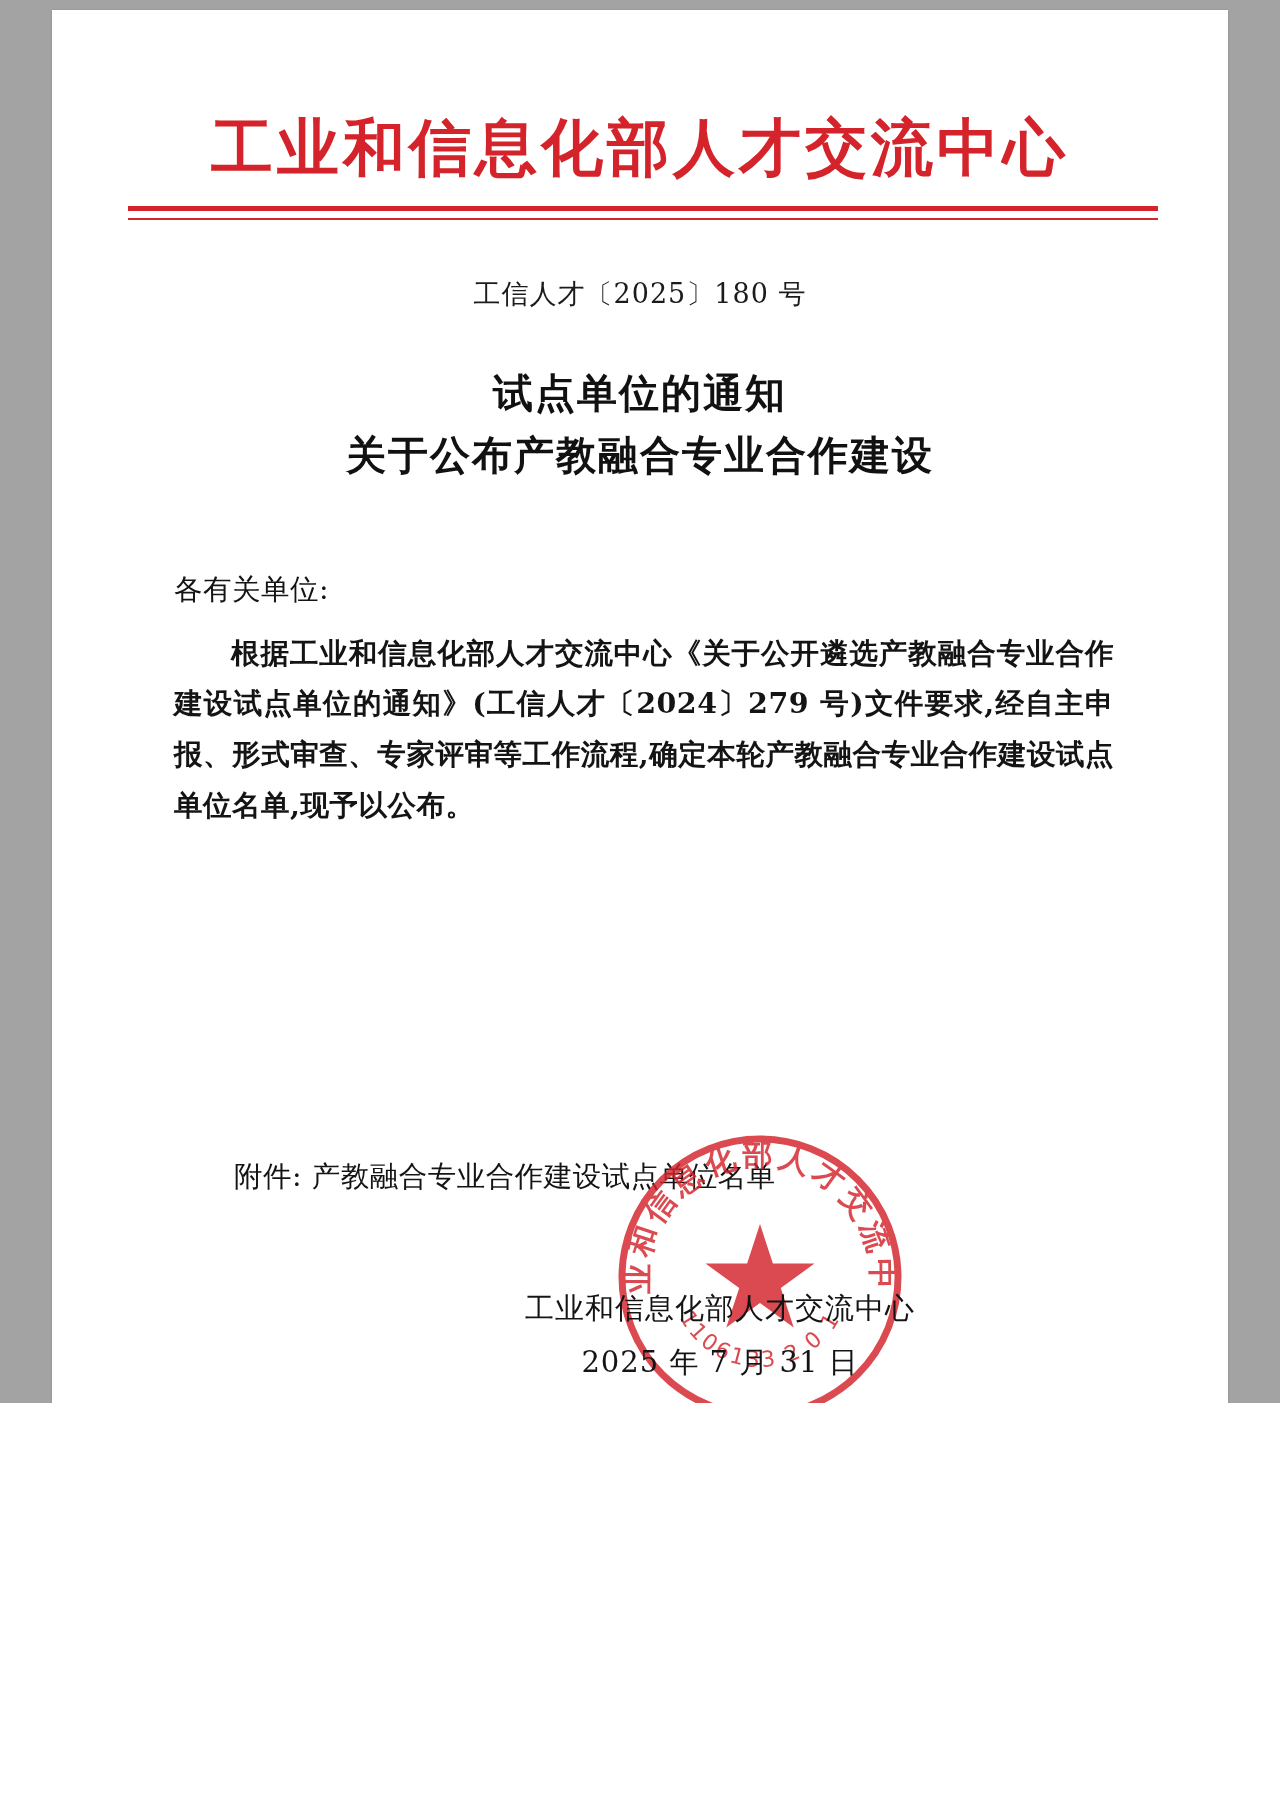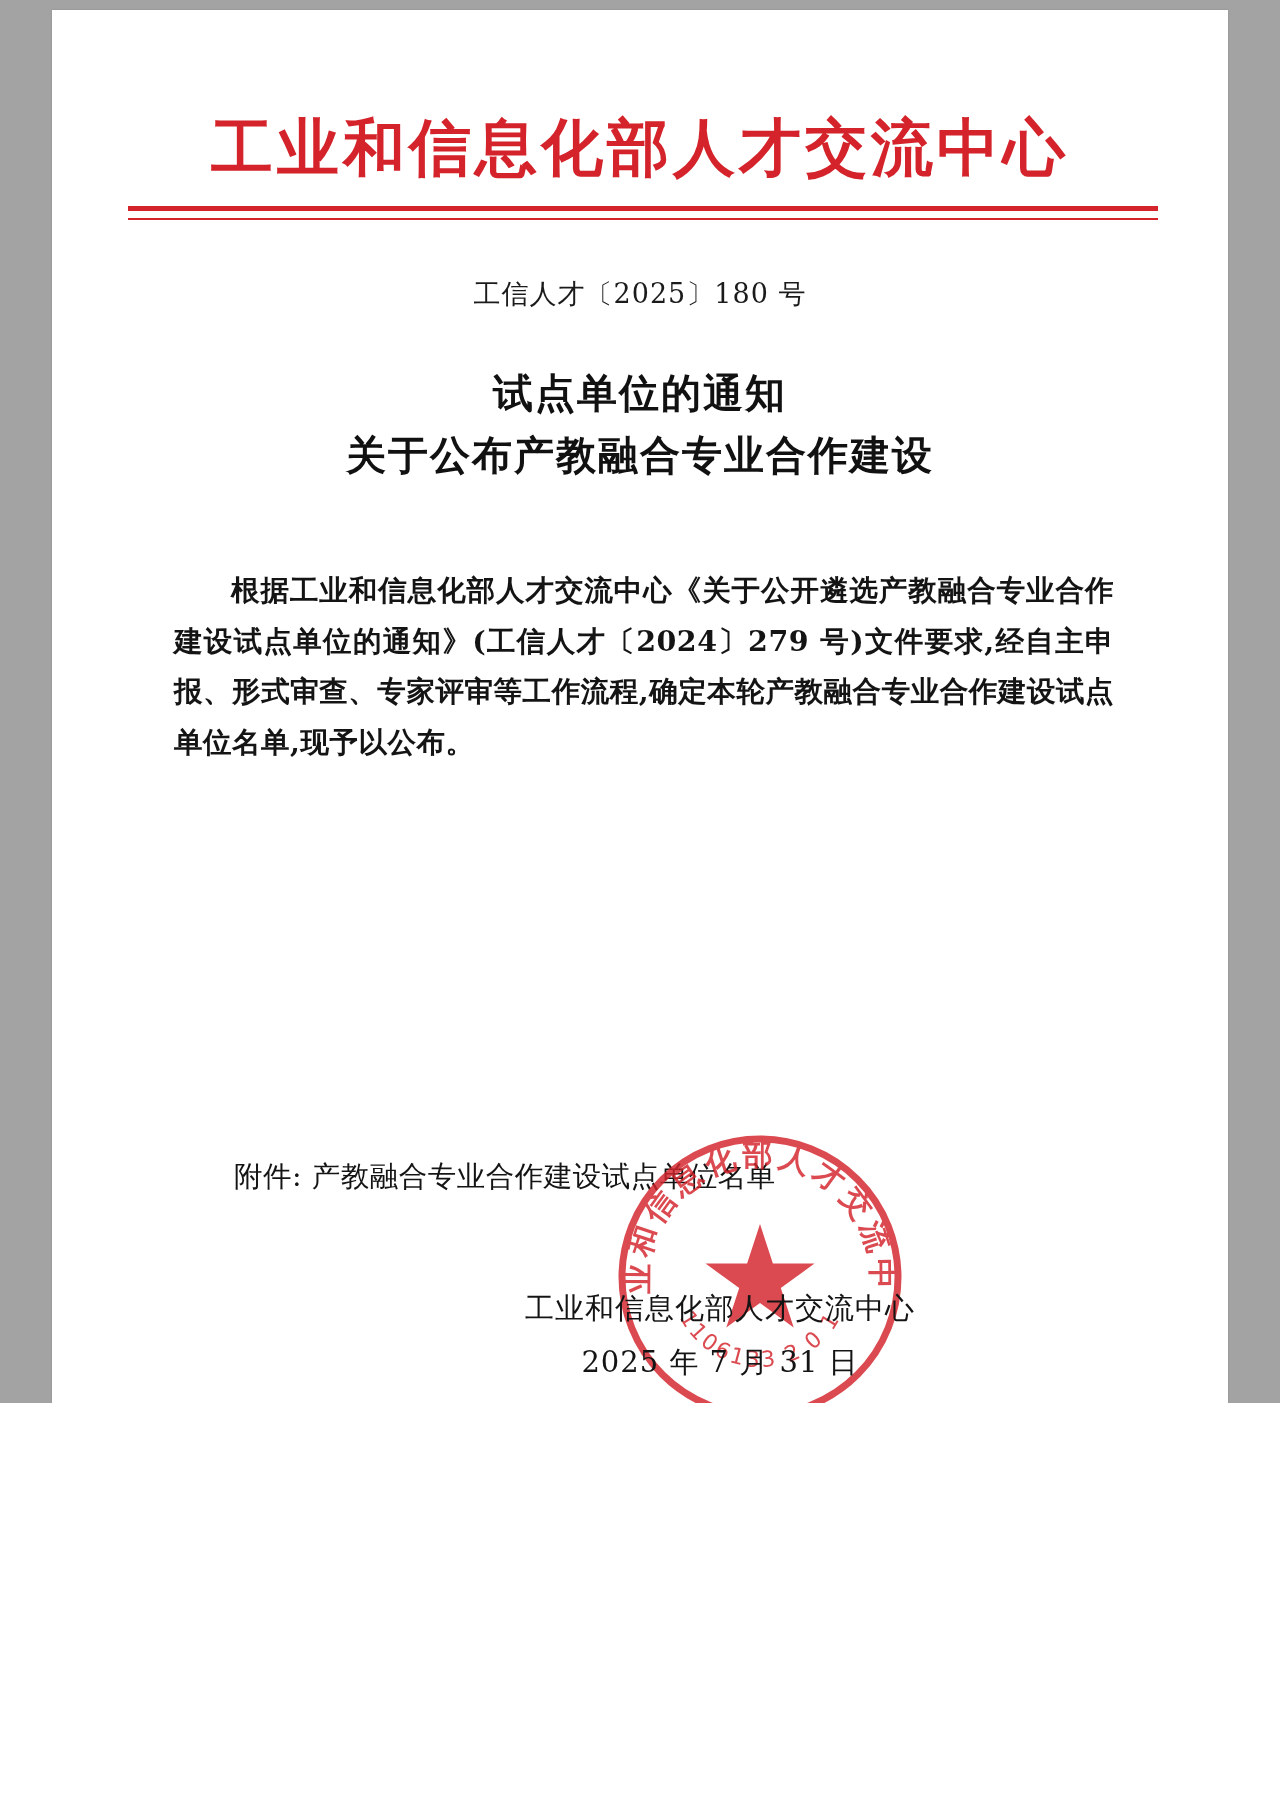--- a/index.html
+++ b/index.html
@@ -175,20 +175,21 @@
     <div class="rule-top2"></div>
 
     <div class="doc-number">工信人才〔2025〕180 号</div>
 
     <div class="title">
       <div>试点单位的通知</div>
       <div>关于公布产教融合专业合作建设</div>
     </div>
 
     <div class="body-wrap">
+      <p class="salutation">各有关单位:</p>
       <p class="para">根据工业和信息化部人才交流中心《关于公开遴选产教融合专业合作建设试点单位的通知》(工信人才〔2024〕279 号)文件要求,经自主申报、形式审查、专家评审等工作流程,确定本轮产教融合专业合作建设试点单位名单,现予以公布。</p>
     </div>
 
     <div class="attachment">附件: 产教融合专业合作建设试点单位名单</div>
 
     <div class="seal">
       <svg width="296" height="296" viewBox="0 0 296 296" xmlns="http://www.w3.org/2000/svg">
         <defs>
           <path id="sealTopArc" d="M 36,148 A 112,112 0 0 1 260,148"></path>
           <path id="sealBottomArc" d="M 58,148 A 90,90 0 0 0 238,148"></path>

